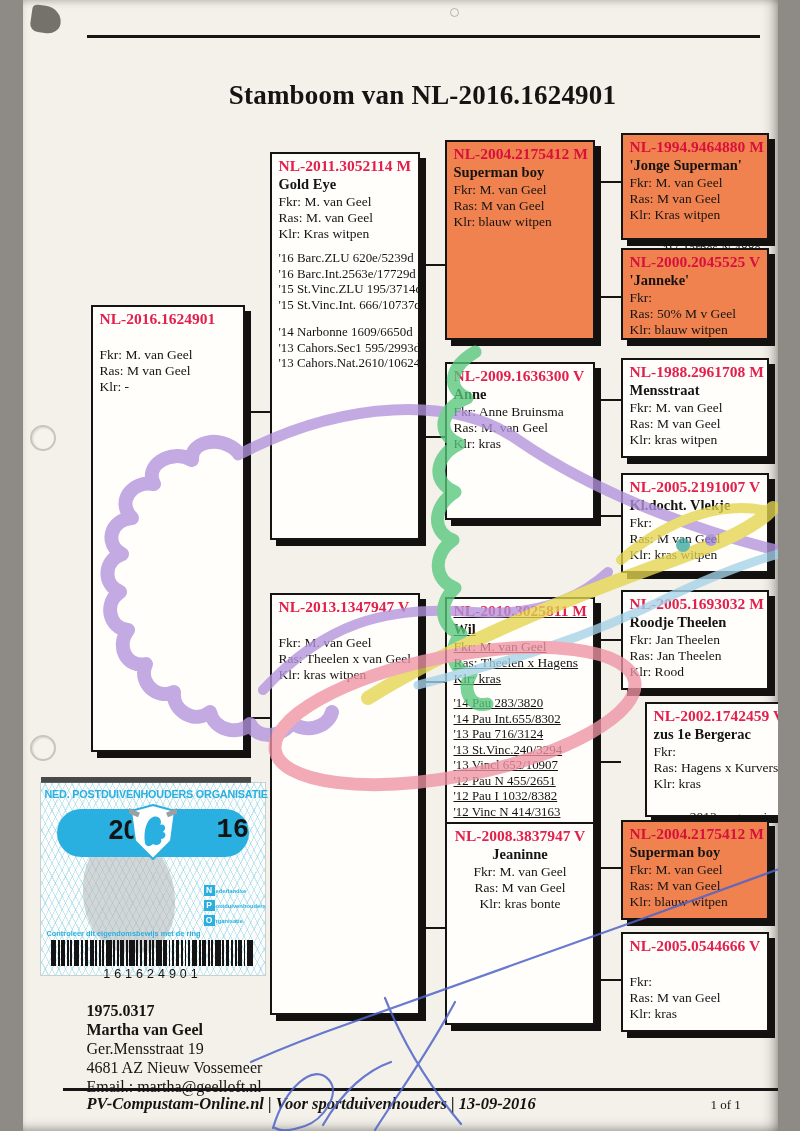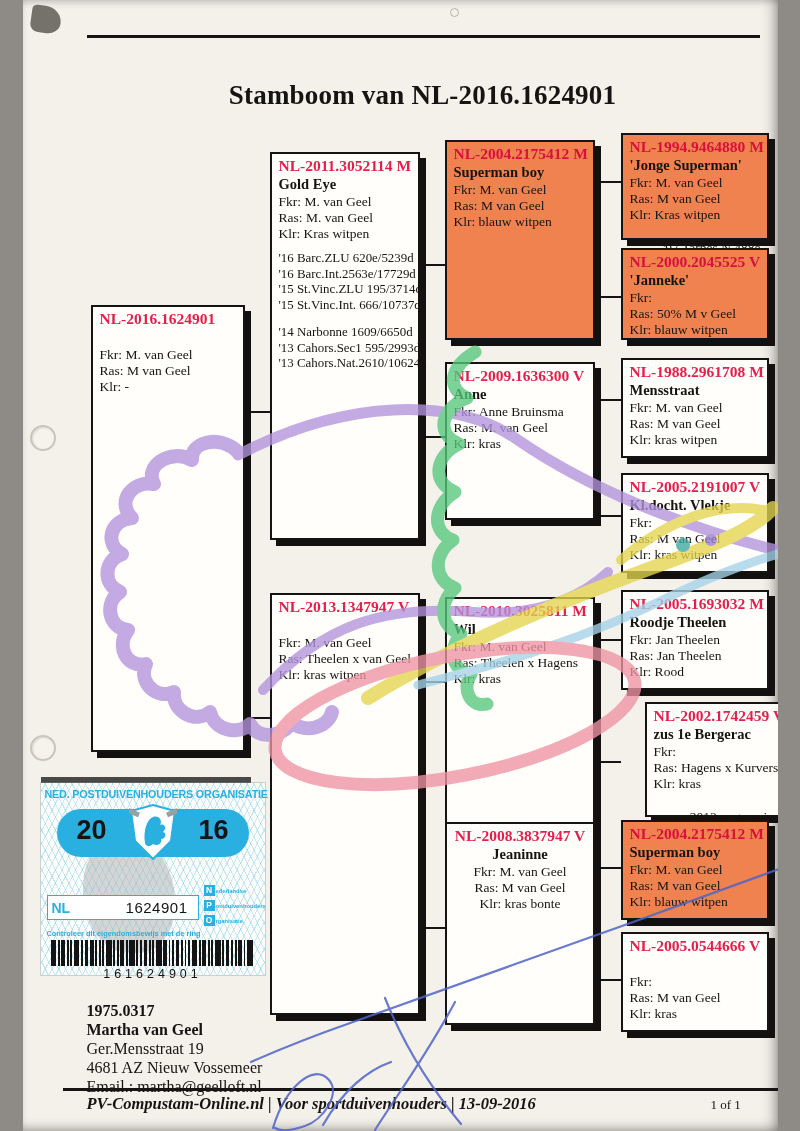--- a/index.html
+++ b/index.html
@@ -32,22 +32,22 @@
     background:
       repeating-linear-gradient(63deg, rgba(70,185,228,.30) 0 1px, rgba(255,255,255,0) 1px 6px),
       repeating-linear-gradient(-63deg, rgba(70,185,228,.30) 0 1px, rgba(255,255,255,0) 1px 6px),
       #fdfdfb;
     font-family:"Liberation Sans", sans-serif;outline:1px solid rgba(120,150,160,.35);
   }
   .stk-topedge{position:absolute;left:18px;top:777px;width:210px;height:6px;background:#2c2b28;opacity:.85;}
   .stk-org{position:absolute;left:4px;top:5px;width:216px;font-size:10.8px;font-weight:bold;color:#2ab0e0;letter-spacing:-0.2px;white-space:nowrap;}
   .stk-map{position:absolute;left:42px;top:52px;width:92px;height:118px;background:#b3b6b8;opacity:.55;border-radius:46% 60% 42% 55%;}
   .stk-blob{position:absolute;left:16px;top:26px;width:192px;height:48px;background:#2ab0e0;border-radius:26px;}
-  .stk-year{position:absolute;top:32px;font-size:27px;font-weight:bold;color:#141414;font-family:"Liberation Sans",sans-serif;}
-  .stk-year.l{left:36px;} .stk-year.r{left:158px;}
+  .stk-year{position:absolute;top:32px;font-size:27px;font-weight:bold;color:#141414;font-family:"Liberation Sans",sans-serif;margin-left:32px;}
+  .stk-year.l{left:36px;} .stk-year.r{left:144px;font-family:Liberation Mono, monospace;}
   .stk-shield{position:absolute;left:88px;top:20px;width:48px;height:58px;}
   .stk-title{position:absolute;left:6px;top:84px;width:214px;color:#2ab0e0;font-weight:bold;font-size:15px;letter-spacing:-0.4px;white-space:nowrap;}
   .stk-title .vd{font-size:8.5px;letter-spacing:0;}
   .stk-ringfield{position:absolute;left:6px;top:112px;width:152px;height:25px;background:#fff;border:1.3px solid #2ab0e0;box-sizing:border-box;display:flex;align-items:center;}
   .stk-cc{color:#2ab0e0;font-weight:bold;font-size:14px;margin-left:4px;}
   .stk-ringnum{flex:1;text-align:right;margin-right:10px;color:#141414;font-size:15px;letter-spacing:.5px;}
   .stk-npo{position:absolute;left:163px;top:102px;width:60px;}
   .npo-row{display:flex;align-items:center;margin-bottom:4px;}
   .npo-letter{width:11px;height:11px;background:#2ab0e0;color:#fff;font-size:8.5px;font-weight:bold;text-align:center;line-height:11px;flex:0 0 11px;}
   .npo-word{color:#2ab0e0;font-size:5.8px;font-weight:bold;margin-left:1px;white-space:nowrap;}
@@ -128,26 +128,36 @@
         <div class="pline">Ras: M van Geel</div>
         <div class="pline">Klr: blauw witpen</div>
       </div>
       <div class="pbox" style="left: 422px; top: 362px; width: 150px; height: 158px;">
         <div class="ring">NL-2009.1636300 V</div>
         <div class="pname">Anne</div>
         <div class="pline">Fkr: Anne Bruinsma</div>
         <div class="pline">Ras: M. van Geel</div>
         <div class="pline">Klr: kras</div>
       </div>
-      <div class="pbox" style="left: 422px; top: 597px; width: 150px; height: 238px;">
+      <div class="pbox" style="left: 422px; top: 597px; width: 150px; height: 238px; text-decoration: underline;">
         <div class="ring">NL-2010.3025811 M</div>
         <div class="pname">Wil</div>
         <div class="pline">Fkr: M. van Geel</div>
         <div class="pline">Ras: Theelen x Hagens</div>
         <div class="pline">Klr: kras</div>
+        <div class="results">
+          <div class="rline">'14 Pau 283/3820</div>
+          <div class="rline">'14 Pau Int.655/8302</div>
+          <div class="rline">'13 Pau 716/3124</div>
+          <div class="rline">'13 St.Vinc.240/3294</div>
+          <div class="rline">'13 Vincl 652/10907</div>
+          <div class="rline">'12 Pau N 455/2651</div>
+          <div class="rline">'12 Pau I 1032/8382</div>
+          <div class="rline">'12 Vinc N 414/3163</div>
+        </div>
       </div>
       <div class="pbox" style="left: 422px; top: 822px; width: 150px; height: 203px; text-align: center;">
         <div class="ring">NL-2008.3837947 V</div>
         <div class="pname">Jeaninne</div>
         <div class="pline">Fkr: M. van Geel</div>
         <div class="pline">Ras: M van Geel</div>
         <div class="pline">Klr: kras bonte</div>
       </div>
       <div class="pbox orange" style="left: 598px; top: 133px; width: 148px; height: 107px;">
         <div class="ring">NL-1994.9464880 M</div>
@@ -229,24 +239,20 @@
     <div class="stk-org">NED. POSTDUIVENHOUDERS ORGANISATIE</div>
     <div class="stk-map"></div>
     <div class="stk-blob"></div>
     <div class="stk-year l">20</div>
     <div class="stk-year r">16</div>
     <svg class="stk-shield" viewBox="0 0 48 58">
       <polygon points="24,2 46,8 42,38 24,56 6,38 2,8" fill="#ffffff" stroke="#2ab0e0" stroke-width="2"></polygon>
       <path d="M16,40 C14,28 18,16 24,14 C30,12 34,18 31,22 C36,20 38,26 34,29 C38,30 37,36 32,36 C34,40 28,44 24,41 C21,44 17,44 16,40 Z" fill="#2ab0e0"></path>
       <path d="M10,12 L-4,6 M38,12 L52,6" stroke="#9aa0a2" stroke-width="5"></path>
     </svg>
-    <div class="stk-ringfield">
-      <span class="stk-cc">NL</span>
-      <span class="stk-ringnum">1624901</span>
-    </div>
     <div class="stk-npo">
       <div class="npo-row">
           <span class="npo-letter">N</span>
           <span class="npo-word">ederlandse</span>
         </div>
       <div class="npo-row">
           <span class="npo-letter">P</span>
           <span class="npo-word">ostduivenhouders</span>
         </div>
       <div class="npo-row">

